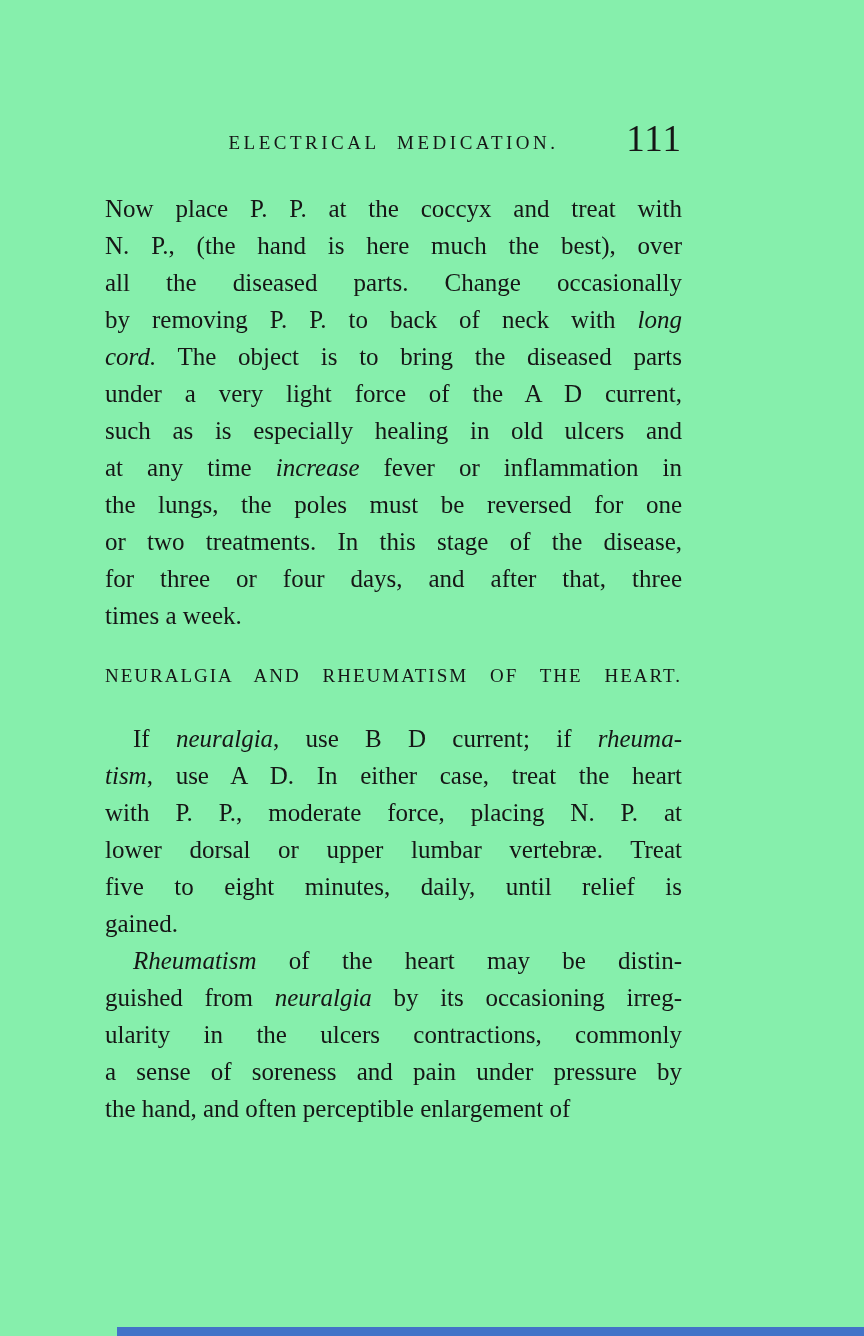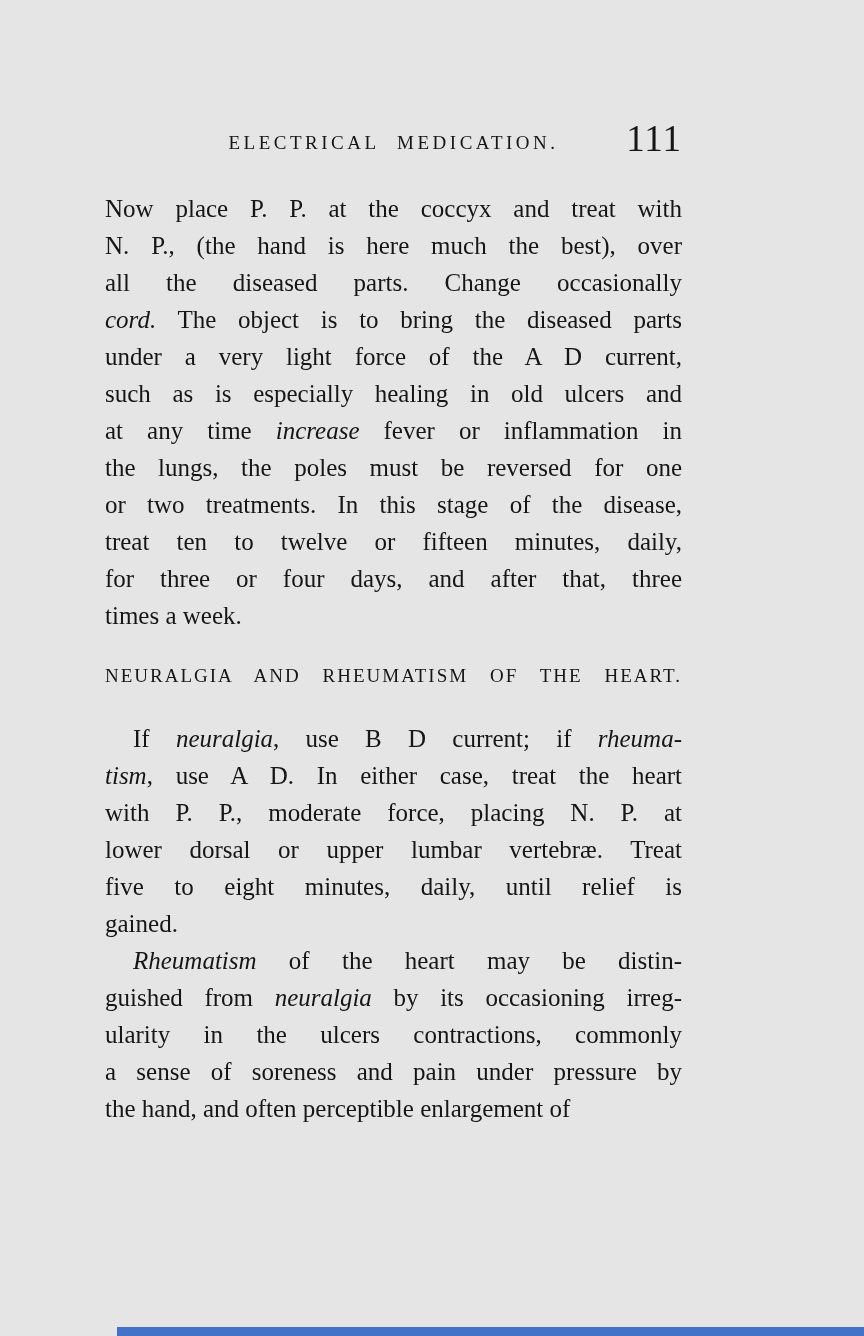--- a/index.html
+++ b/index.html
@@ -4,21 +4,21 @@
 <style>
   html, body {
     margin: 0;
     padding: 0;
     background: #ffffff;
   }
   .page {
     position: relative;
     width: 864px;
     height: 1336px;
-    background: #e5e5e5;
+    background: #86efac;
     overflow: hidden;
     font-family: "Liberation Serif", "DejaVu Serif", serif;
     color: #161616;
   }
   
   .running-head {
     position: relative;
     margin: 128px 182px 0 105px;
     height: 30px;
   }
@@ -78,27 +78,27 @@
   <div class="running-head">
     <span class="title">ELECTRICAL MEDICATION.</span>
     <span class="page-number">111</span>
   </div>
 
   <div class="text-block" id="text-block">
       <div class="paragraph">
         <div class="line">Now place P. P. at the coccyx and treat with</div>
         <div class="line">N. P., (the hand is here much the best), over</div>
         <div class="line">all the diseased parts. Change occasionally</div>
+        <div class="line">by removing P. P. to back of neck with <i>long</i></div>
         <div class="line"><i>cord.</i> The object is to bring the diseased parts</div>
         <div class="line">under a very light force of the A D current,</div>
         <div class="line">such as is especially healing in old ulcers and</div>
         <div class="line">at any time <i>increase</i> fever or inflammation in</div>
         <div class="line">the lungs, the poles must be reversed for one</div>
         <div class="line">or two treatments. In this stage of the disease,</div>
-        <div class="line">treat ten to twelve or fifteen minutes, daily,</div>
         <div class="line">for three or four days, and after that, three</div>
         <div class="line par-end">times a week.</div>
       </div>
       <div class="section-heading">NEURALGIA AND RHEUMATISM OF THE HEART.</div>
       <div class="paragraph">
         <div class="line indent">If <i>neuralgia</i>, use B D current; if <i>rheuma-</i></div>
         <div class="line"><i>tism</i>, use A D. In either case, treat the heart</div>
         <div class="line">with P. P., moderate force, placing N. P. at</div>
         <div class="line">lower dorsal or upper lumbar vertebræ. Treat</div>
         <div class="line">five to eight minutes, daily, until relief is</div>

